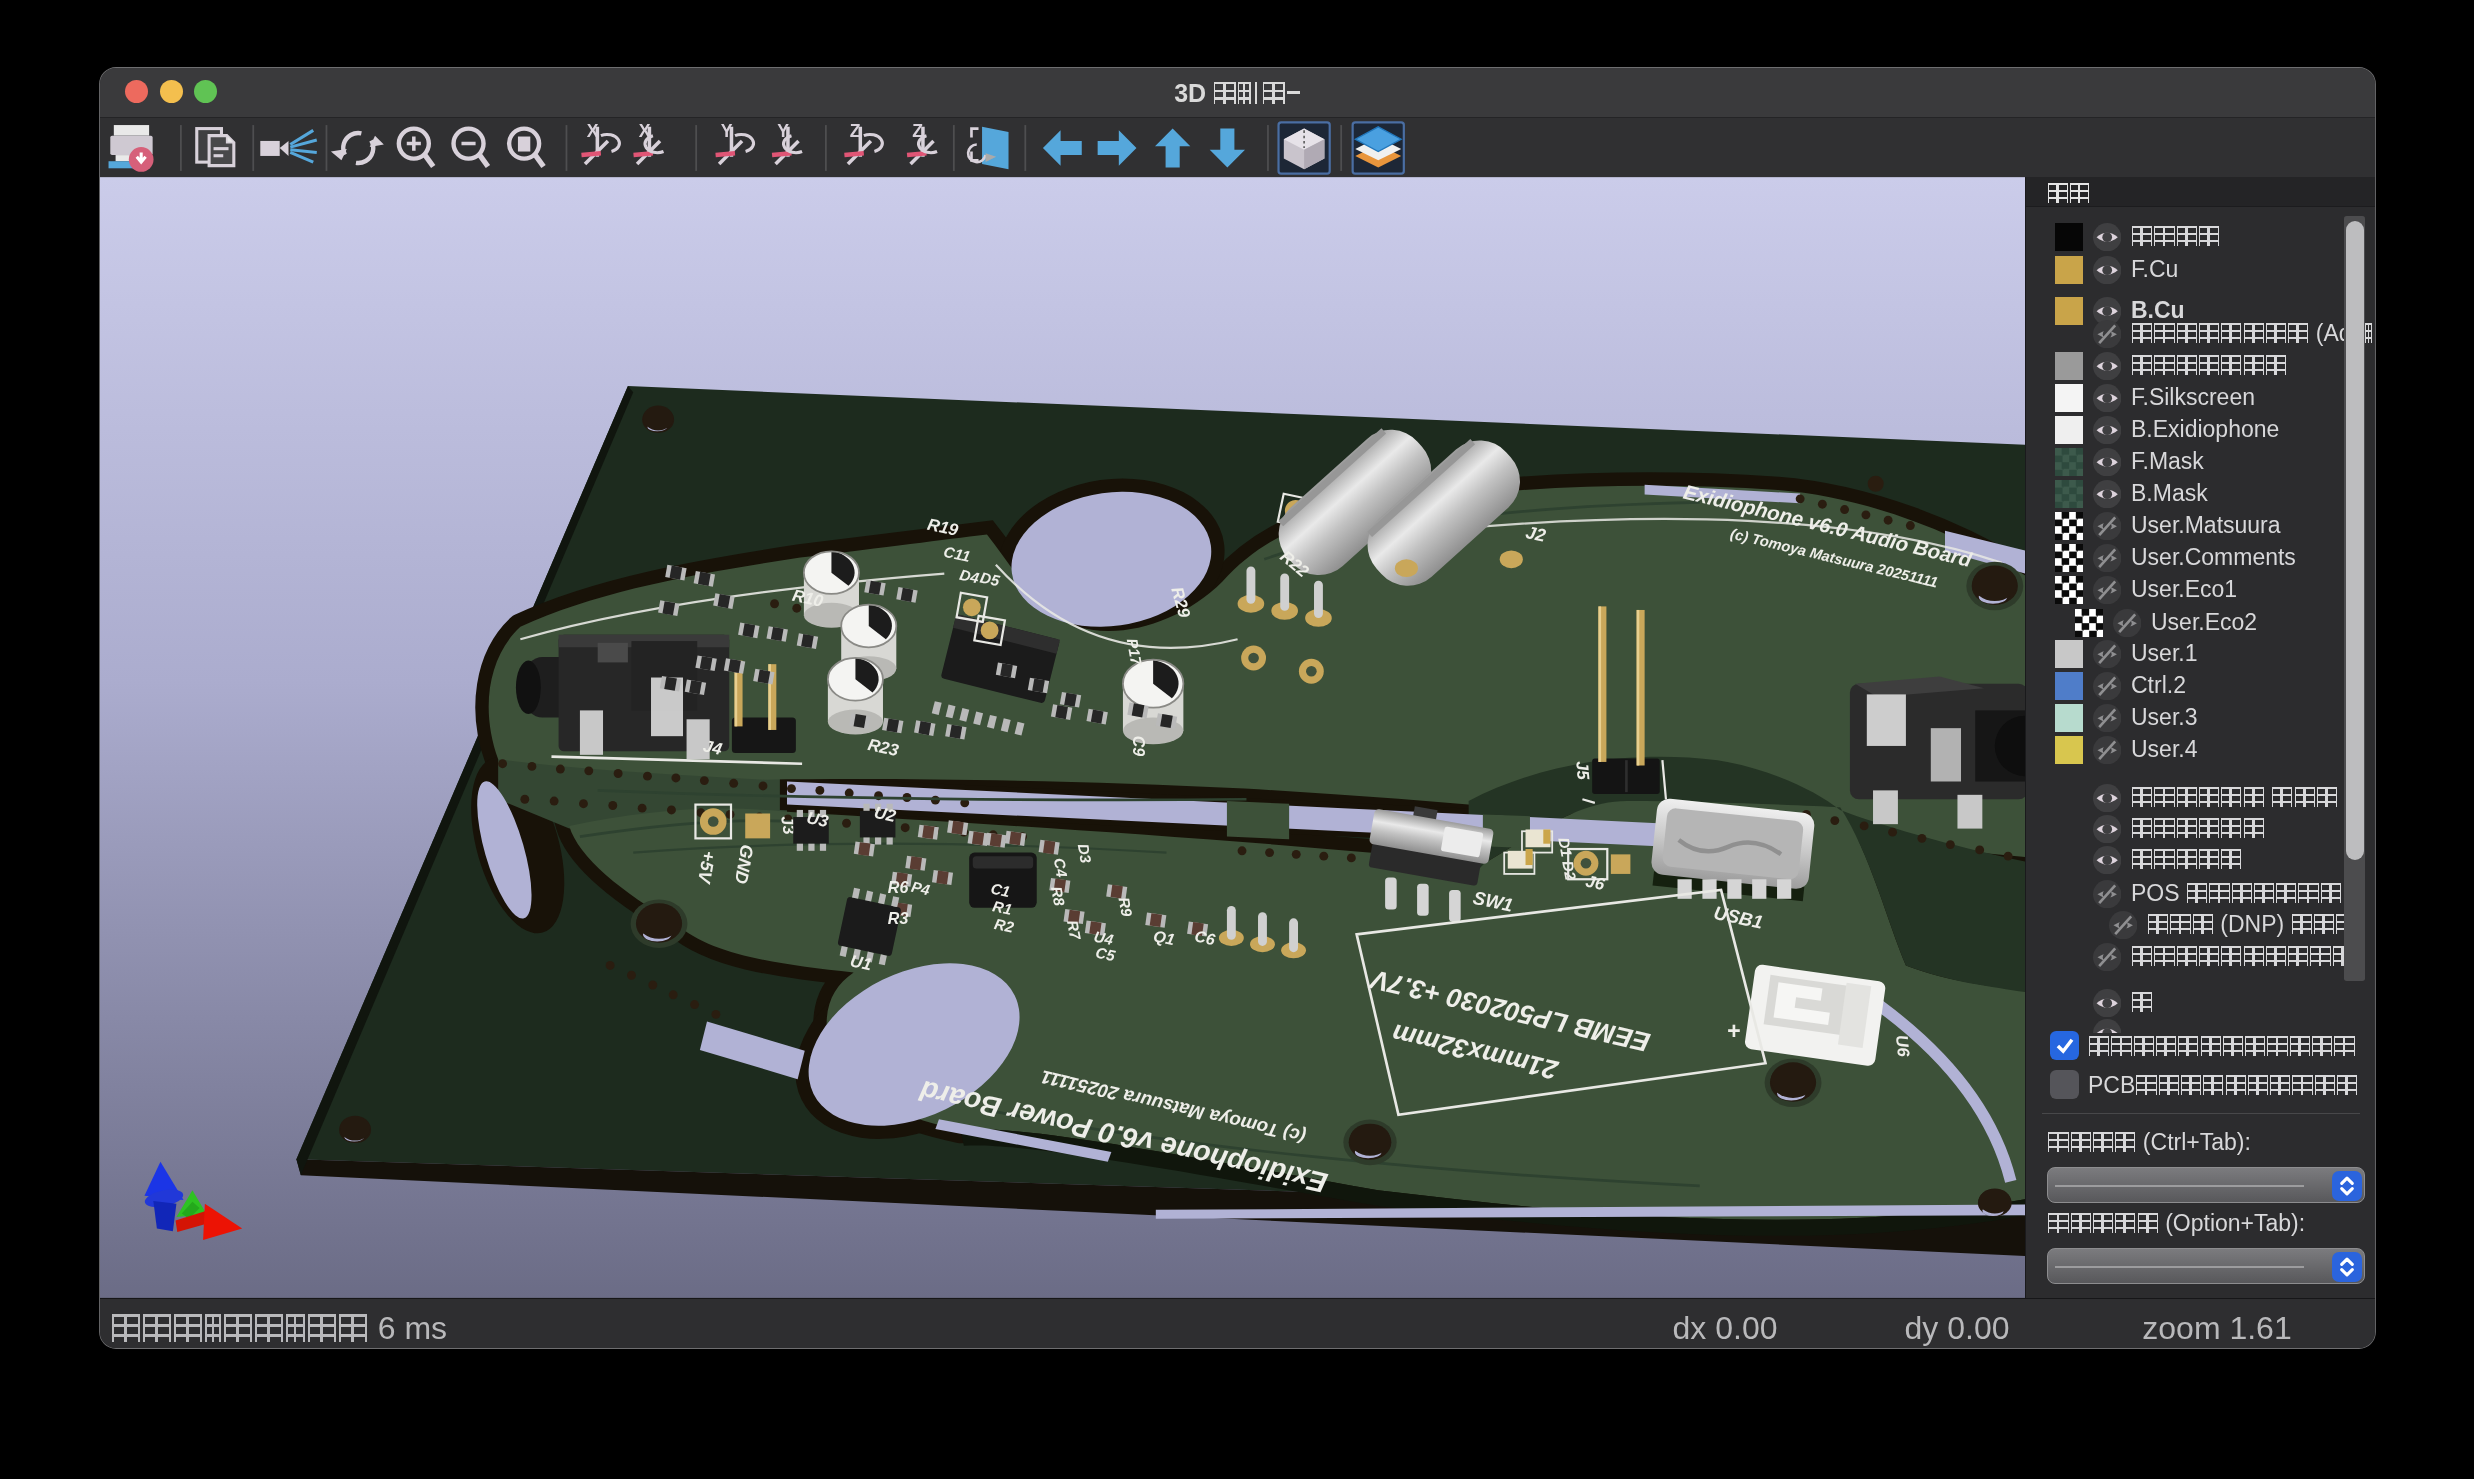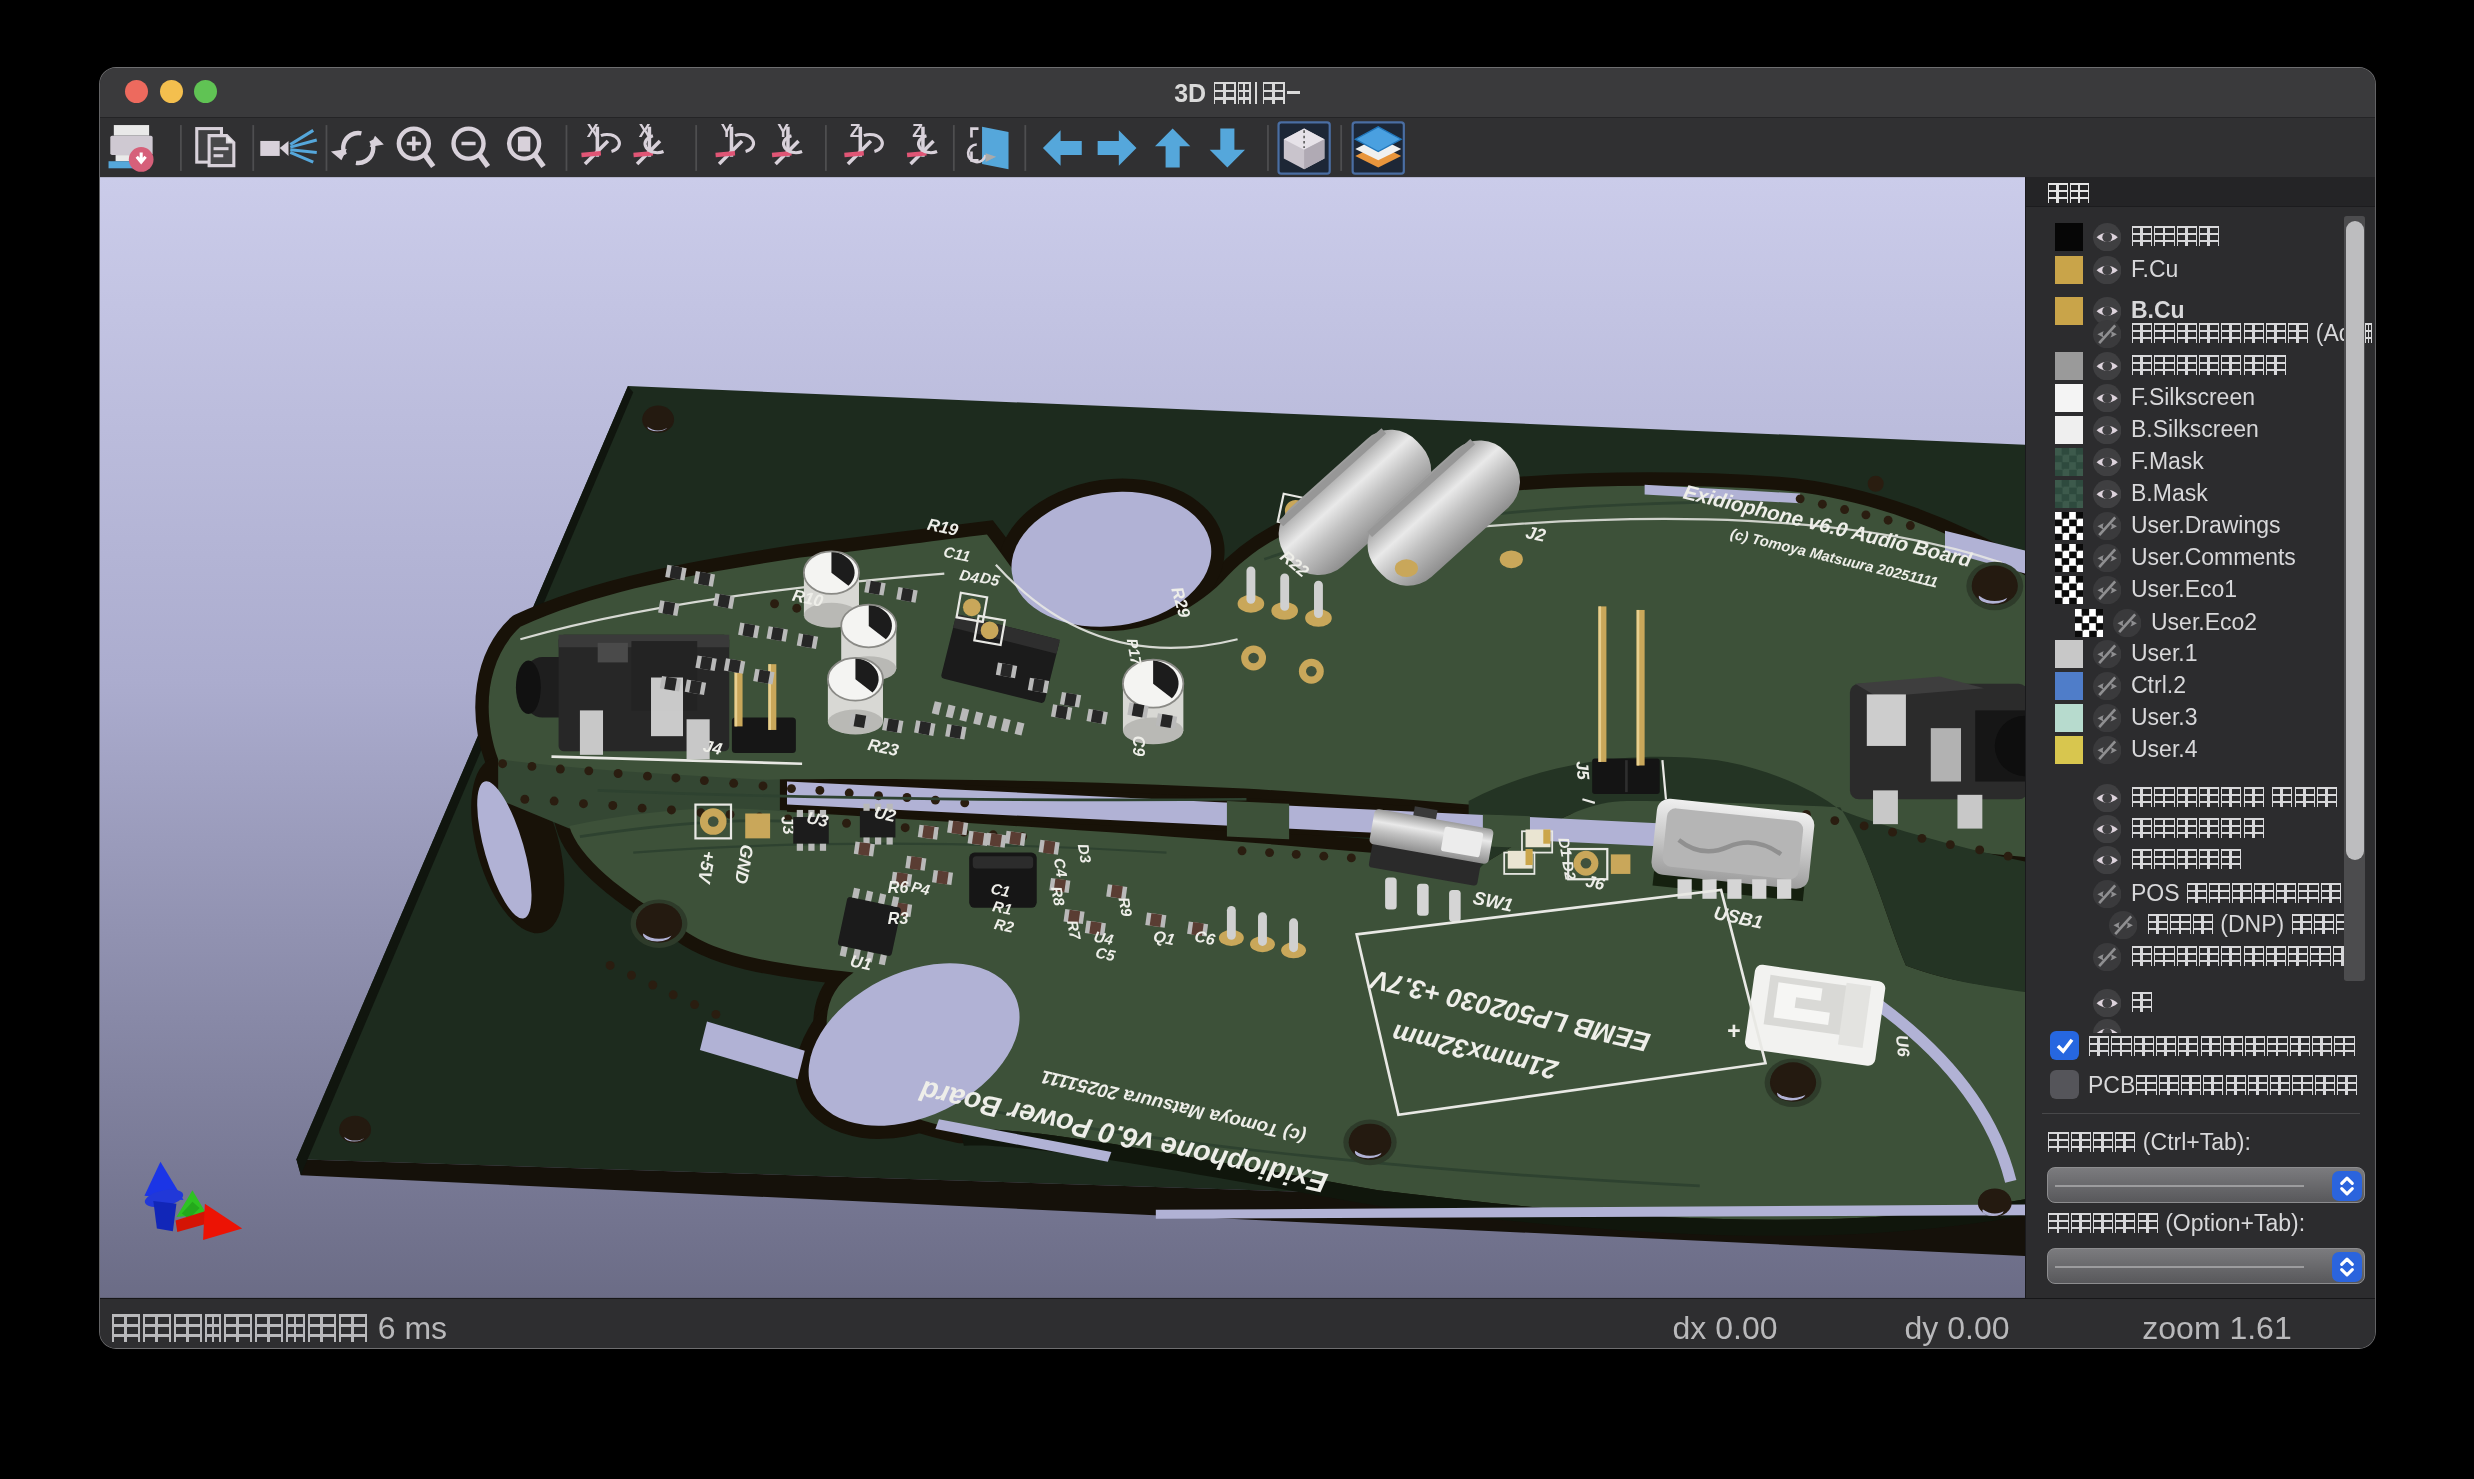--- a/index.html
+++ b/index.html
@@ -732,21 +732,21 @@
             </svg></span>
 <span class="plab">F.Silkscreen</span>
 </div>
 <div class="prow" style="left:0;top:237px;width:320px;">
 <span class="sw" style="background:#efefef;"></span>
 <span class="eye"><svg width="28.4" height="28.4" viewBox="0 0 32 32">
               <circle cx="16" cy="16" r="16" fill="#3f3f41"></circle>
               <path d="M4,16 Q16,6 28,16 Q16,26 4,16 Z" fill="#ddd3dc"></path>
               <circle cx="16" cy="16" r="5.5" fill="#3f3f41"></circle>
             </svg></span>
-<span class="plab">B.Silkscreen</span>
+<span class="plab">B.Exidiophone</span>
 </div>
 <div class="prow" style="left:0;top:269px;width:320px;">
 <span class="sw" style="background:repeating-conic-gradient(#2e4a3e 0% 25%, #3d5a4c 0% 50%) 0 0/14.2px 14.2px;"></span>
 <span class="eye"><svg width="28.4" height="28.4" viewBox="0 0 32 32">
               <circle cx="16" cy="16" r="16" fill="#3f3f41"></circle>
               <path d="M4,16 Q16,6 28,16 Q16,26 4,16 Z" fill="#ddd3dc"></path>
               <circle cx="16" cy="16" r="5.5" fill="#3f3f41"></circle>
             </svg></span>
 <span class="plab">F.Mask</span>
 </div>
@@ -760,21 +760,21 @@
 <span class="plab">B.Mask</span>
 </div>
 <div class="prow" style="left:0;top:333px;width:320px;">
 <span class="sw" style="background:repeating-conic-gradient(#0a0a0a 0% 25%, #fff 0% 50%) 0 0/14.2px 14.2px;"></span>
 <span class="eye"><svg width="28.4" height="28.4" viewBox="0 0 32 32">
               <circle cx="16" cy="16" r="16" fill="#3a3a3c"></circle>
               <path d="M5,16 Q16,8 27,16 Q16,24 5,16 Z" fill="#8f8f91"></path>
               <circle cx="16" cy="16" r="5" fill="#3a3a3c"></circle>
               <line x1="7" y1="26" x2="25" y2="6" stroke="#8f8f91" stroke-width="3"></line>
             </svg></span>
-<span class="plab">User.Drawings</span>
+<span class="plab">User.Matsuura</span>
 </div>
 <div class="prow" style="left:0;top:365px;width:320px;">
 <span class="sw" style="background:repeating-conic-gradient(#0a0a0a 0% 25%, #fff 0% 50%) 0 0/14.2px 14.2px;"></span>
 <span class="eye"><svg width="28.4" height="28.4" viewBox="0 0 32 32">
               <circle cx="16" cy="16" r="16" fill="#3a3a3c"></circle>
               <path d="M5,16 Q16,8 27,16 Q16,24 5,16 Z" fill="#8f8f91"></path>
               <circle cx="16" cy="16" r="5" fill="#3a3a3c"></circle>
               <line x1="7" y1="26" x2="25" y2="6" stroke="#8f8f91" stroke-width="3"></line>
             </svg></span>
 <span class="plab">User.Comments</span>

